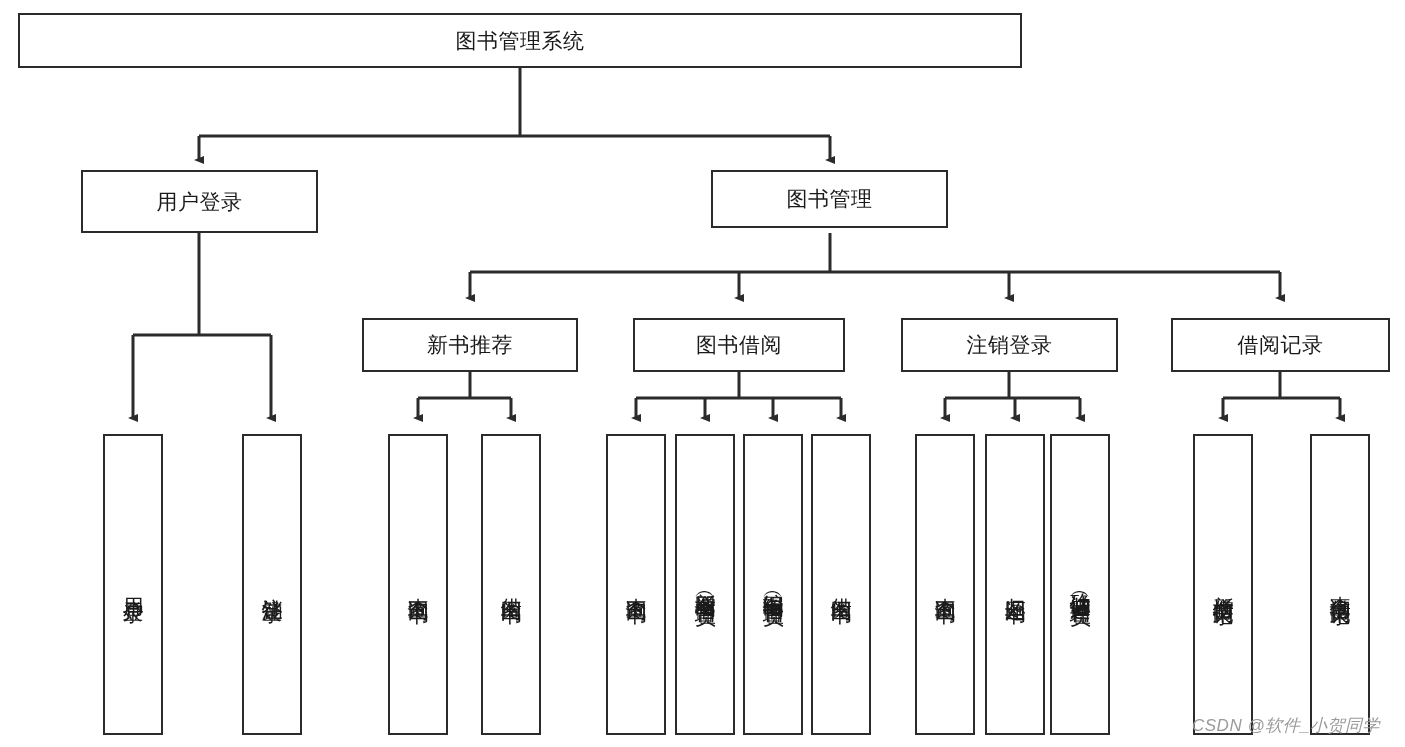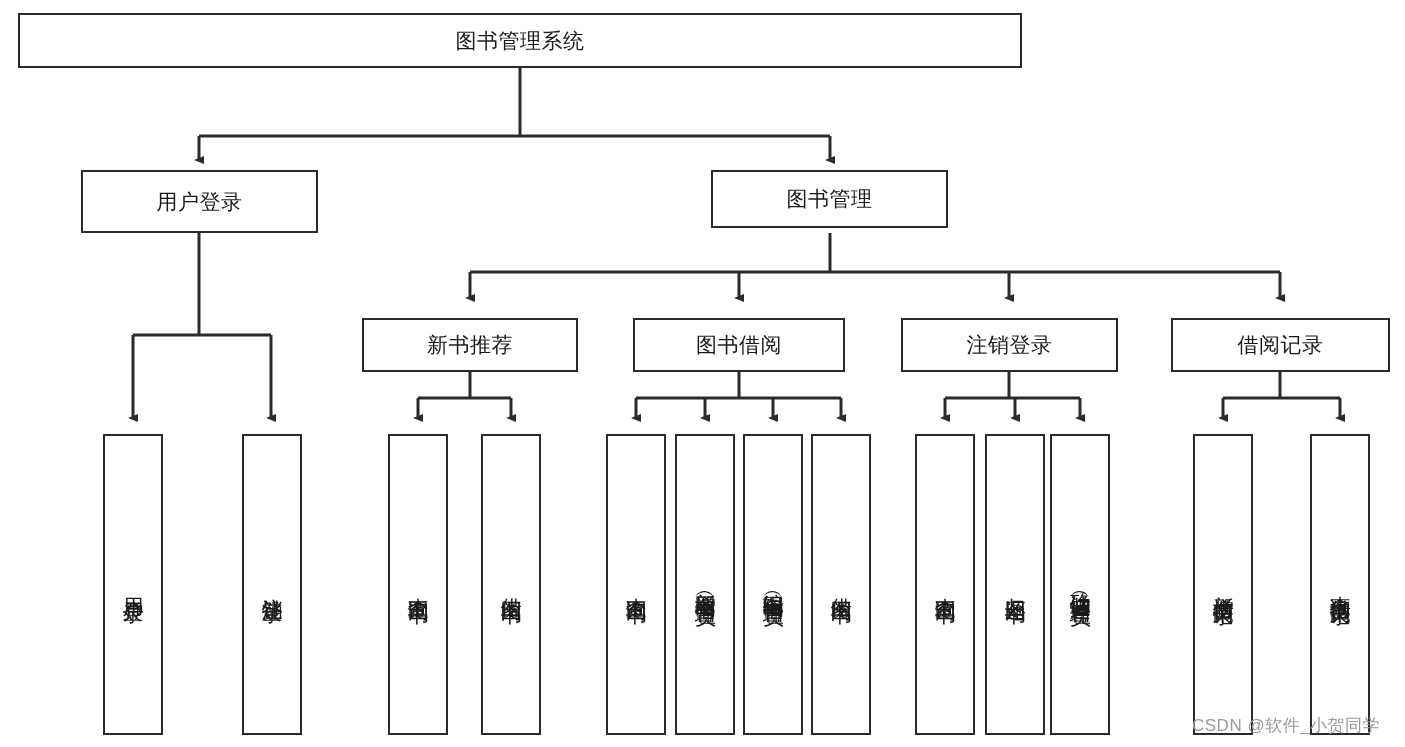--- a/index.html
+++ b/index.html
@@ -183,15 +183,15 @@
     <span class="vtext">确认归还（管理员）</span>
   </div>
 
   <div class="node v" style="left:1193px; top:434px; width:60px; height:301px;">
     <span class="vtext">新增借阅记录</span>
   </div>
   <div class="node v" style="left:1310px; top:434px; width:60px; height:301px;">
     <span class="vtext">查询借阅记录</span>
   </div>
 
-  <div class="watermark" style="left:1192px; top:714px;">CSDN @软件_小贺同学</div>
+  <div class="watermark" style="left:1192px; top:714px;font-style:italic;">CSDN @软件_小贺同学</div>
 
 </div>
 
 </body></html>

